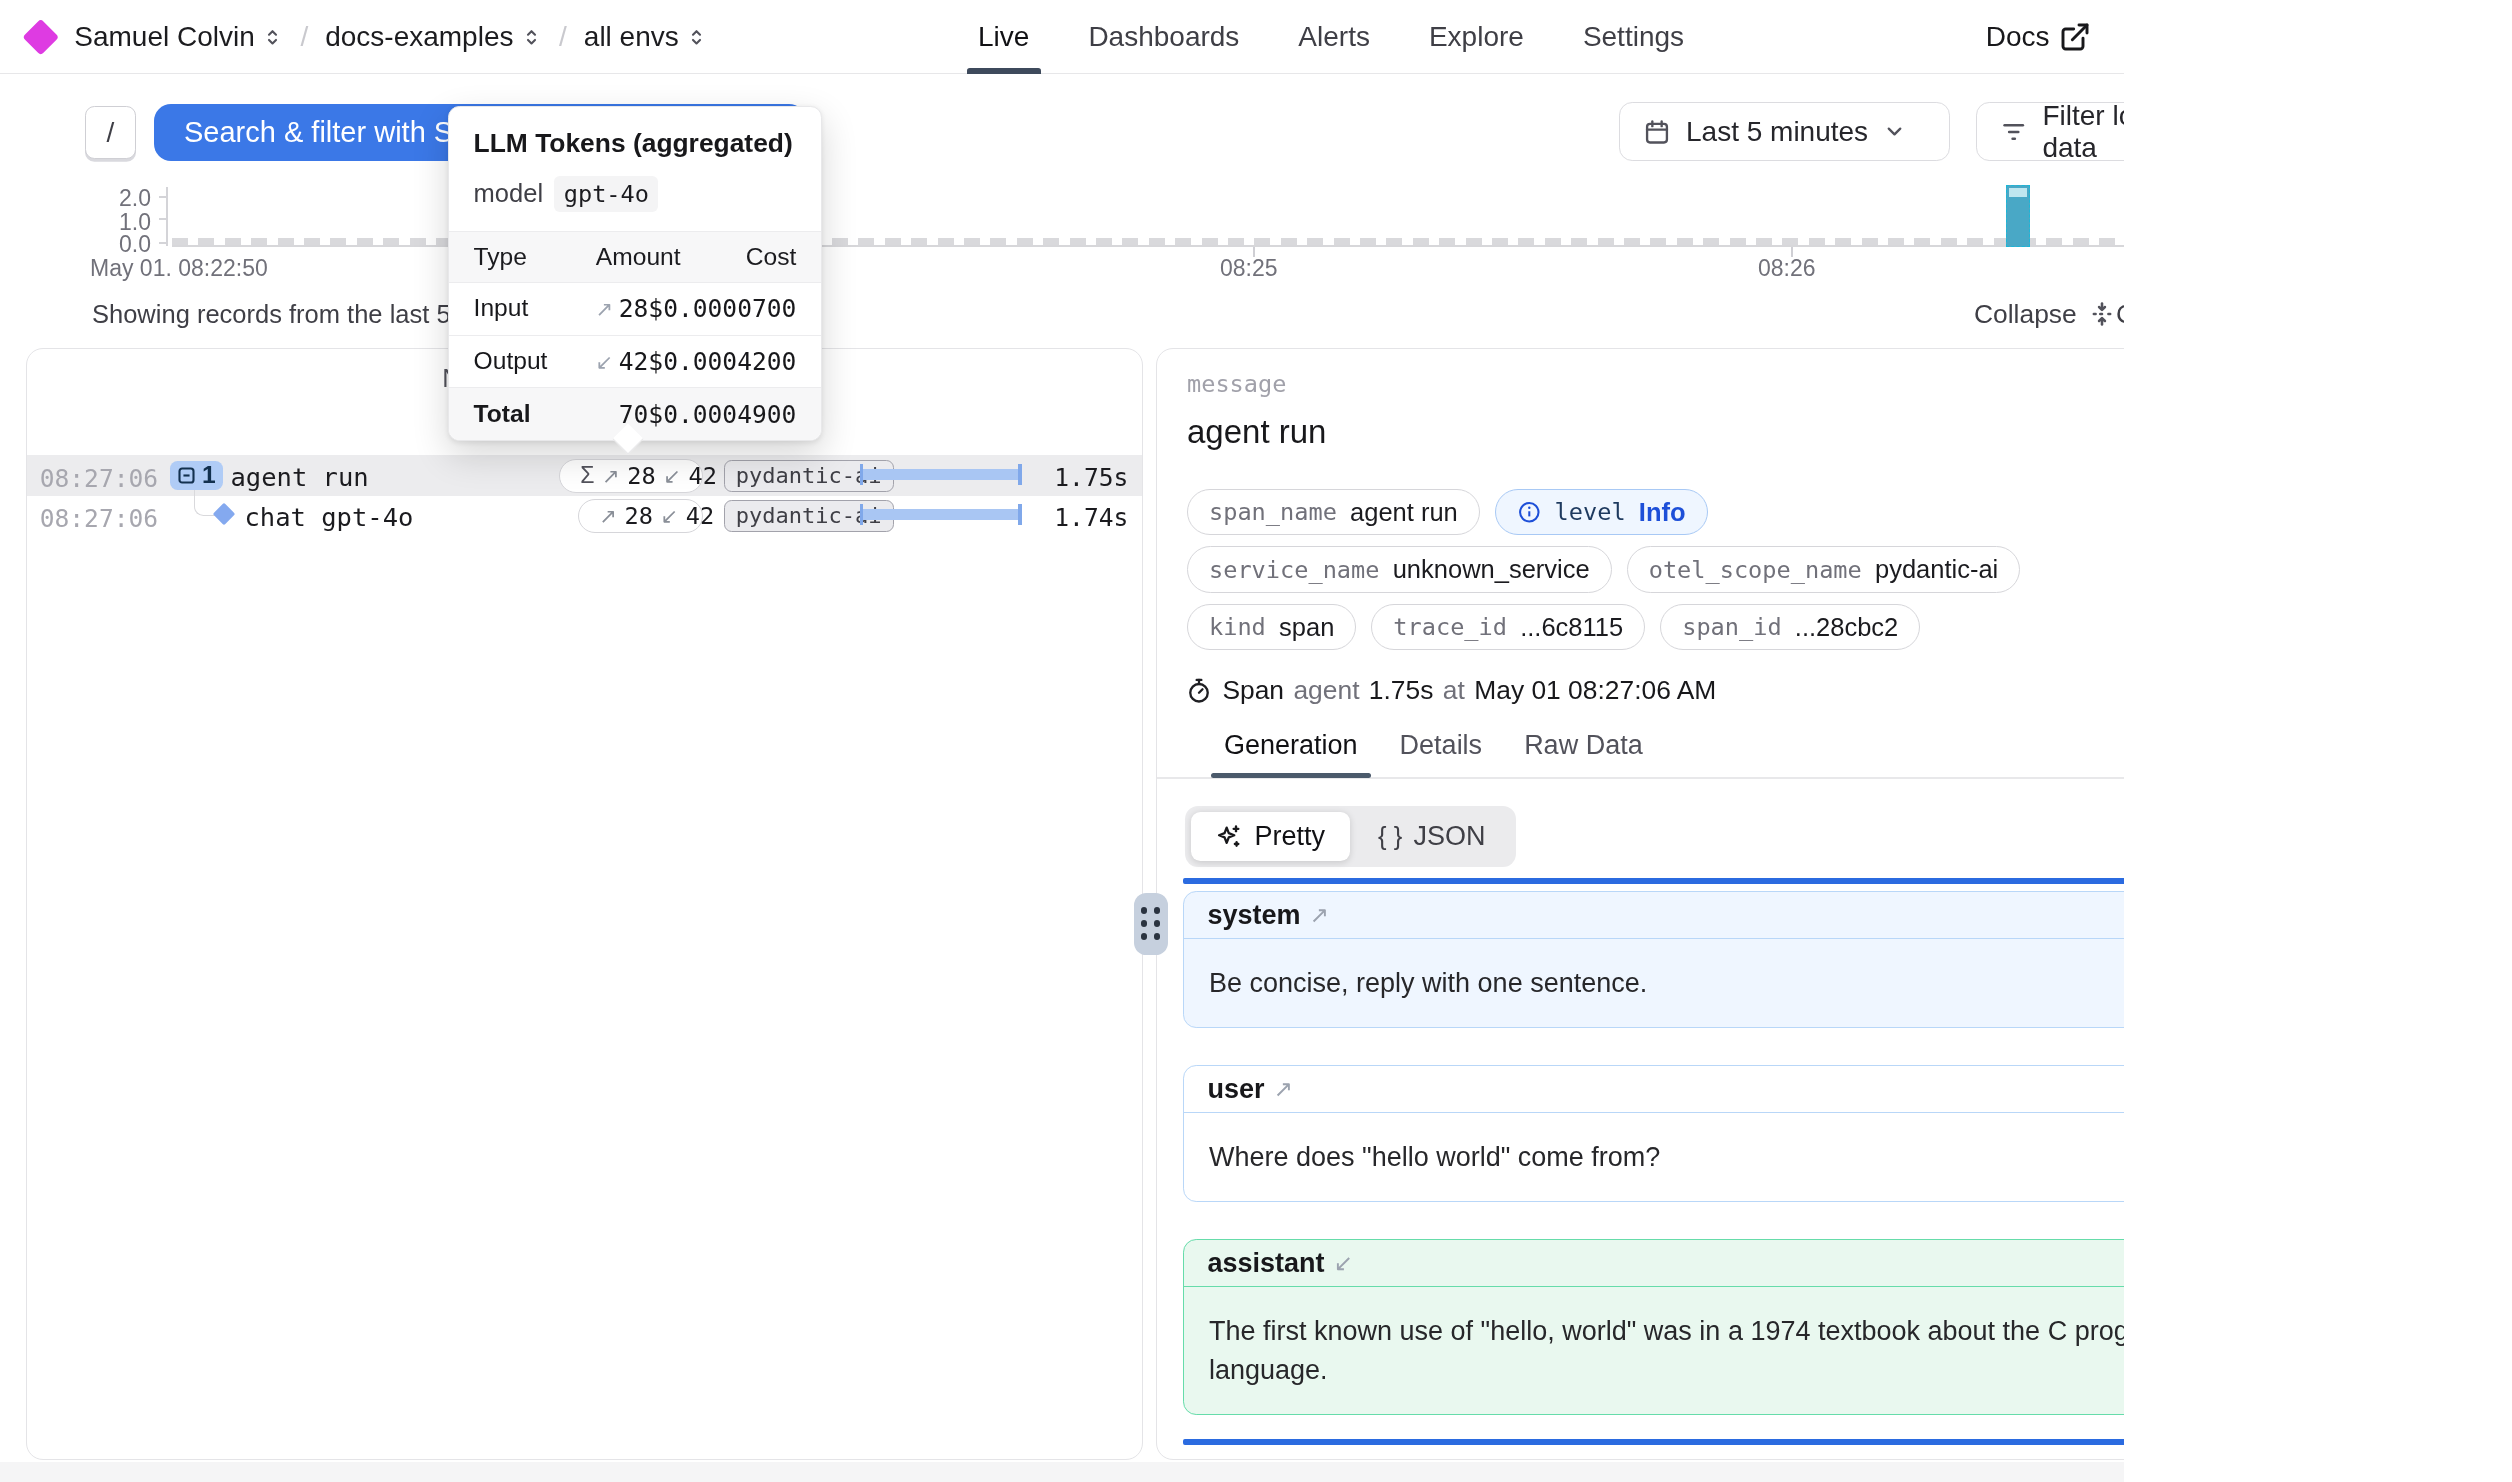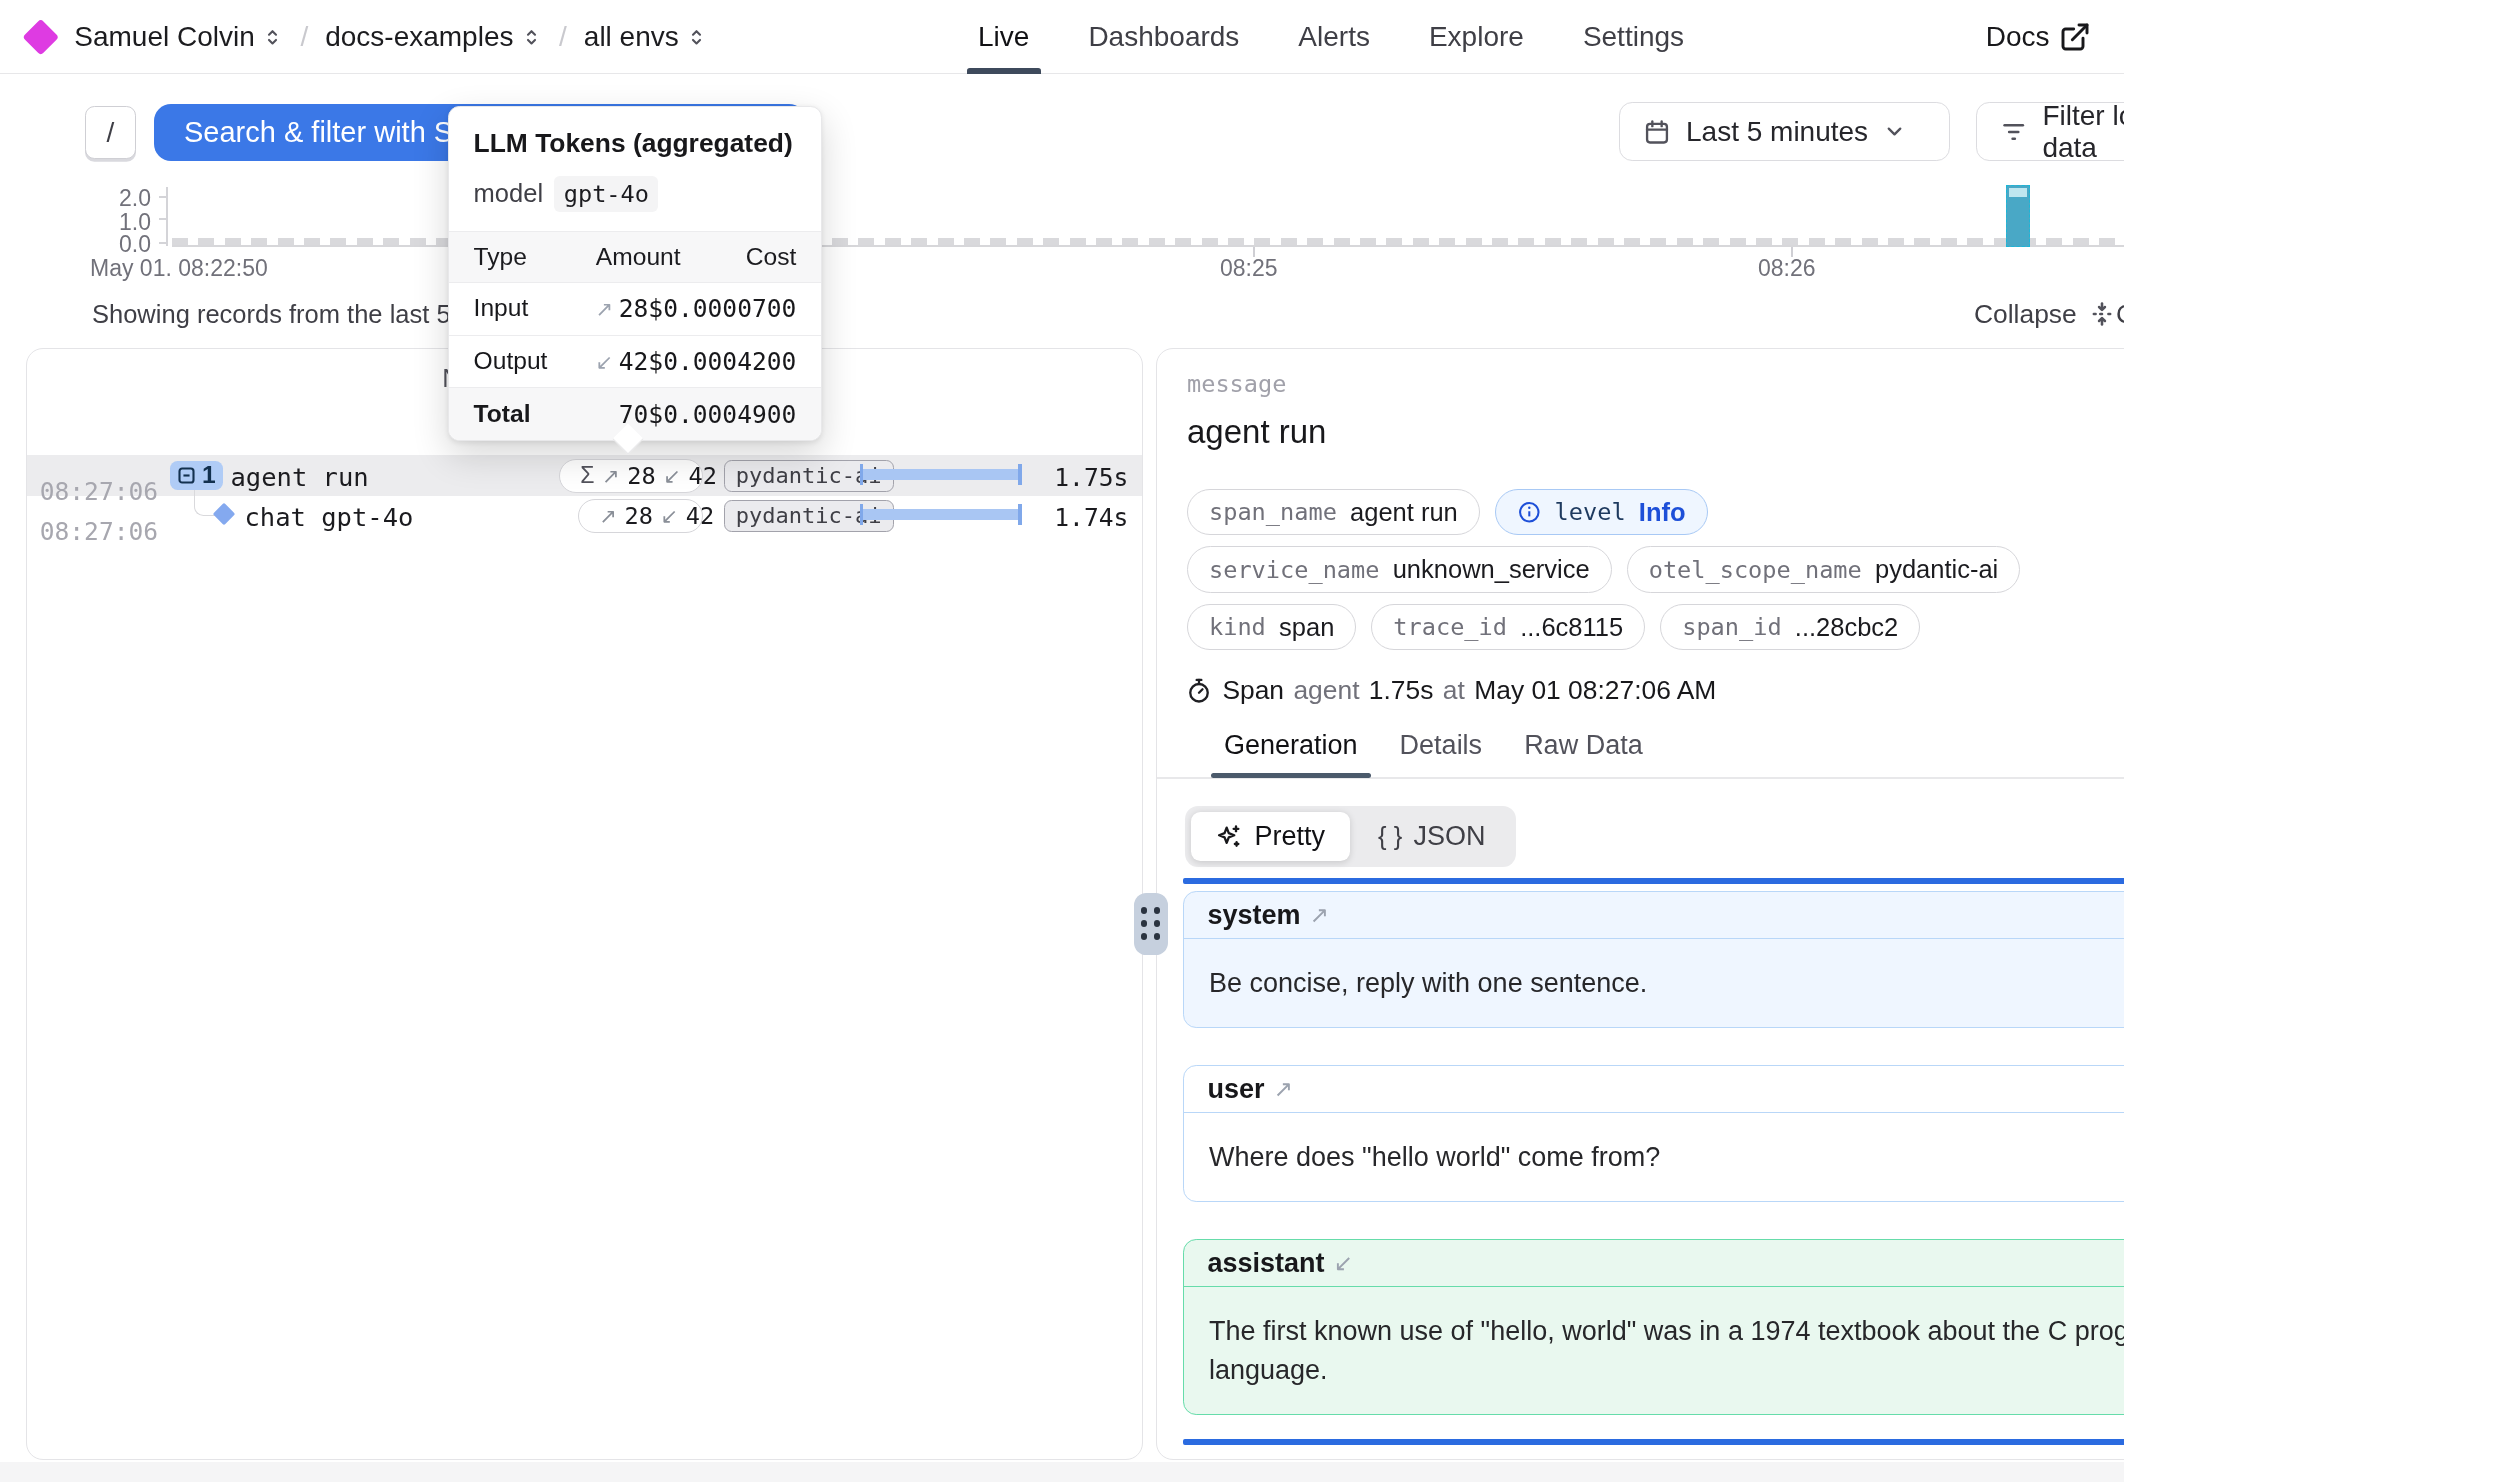--- a/index.html
+++ b/index.html
@@ -63,21 +63,21 @@
   .right-panel { left:1156px; width:1313px; }
   .grip { position:absolute; left:1134px; top:893px; width:34px; height:62px; background:#c6d0de; border-radius:12.3px; z-index:6; display:grid; grid-template-columns:repeat(2,7.6px); grid-template-rows:repeat(3,7.6px); gap:5.7px; align-content:center; justify-content:center; cursor:col-resize; }
   .grip i { width:6.6px; height:6.6px; border-radius:50%; background:#2a3340; }
   .bottom-strip { position:absolute; left:0; top:1462px; width:2512px; height:21px; background:#f5f5f6; }
   .scroll-strip { position:absolute; left:2484px; top:76px; width:28px; height:1407px; background:#f6f6f7; border-left:1.9px solid #e2e2e5; }
 
   
   .no-older { position:absolute; left:0; right:0; top:15px; text-align:center; font-size:25.5px; color:#52525b; }
   .trow { position:absolute; left:0; width:100%; height:41px; }
   .trow.selected { background:#ececee; }
-  .t-time { position:absolute; left:13.2px; top:22px; font-size:24.6px; color:#a7a7af; }
+  .t-time { position:absolute; left:13.2px; top:9px; font-size:24.6px; color:#a7a7af; }
   .count-badge { position:absolute; left:143px; top:5.7px; width:53px; height:29px; background:#b0ccf6; border-radius:7.6px; display:flex; align-items:center; justify-content:center; gap:4.7px; font-size:24.6px; font-weight:bold; color:#13314f; cursor:pointer; }
   .t-name { position:absolute; top:6.6px; font-size:25.5px; color:#1b1b1f; }
   .tok-pill { position:absolute; top:3.8px; height:34px; background:#fff; border:1.9px solid #d6d6da; border-radius:944px; display:flex; align-items:center; gap:7.6px; padding:0 13.2px; font-size:23.6px; color:#1b1b1f; }
   .tok-pill .arr { color:#8a8f98; font-size:21px; }
   .tok-pill .sig { color:#52525b; font-size:23px; }
   .tag { position:absolute; left:697px; top:4.7px; height:32px; background:#ebebee; border:1.9px solid #a2a2ab; border-radius:7.6px; display:flex; align-items:center; padding:0 11.3px; font-size:22px; color:#3f3f46; }
   .dbar { position:absolute; left:833px; top:14px; width:162px; height:11.3px; background:#a9c6f3; }
   .dbar::before,.dbar::after { content:""; position:absolute; top:-4.7px; width:3.8px; height:21px; background:#80a8ea; }
   .dbar::before { left:0; } .dbar::after { right:0; }
   .t-dur { position:absolute; right:13.2px; top:7.6px; font-size:24.6px; color:#1b1b1f; }

